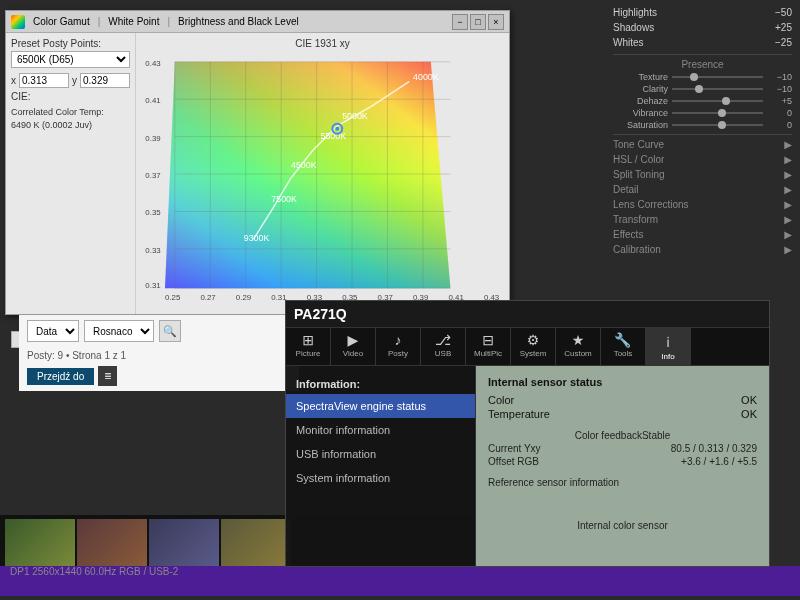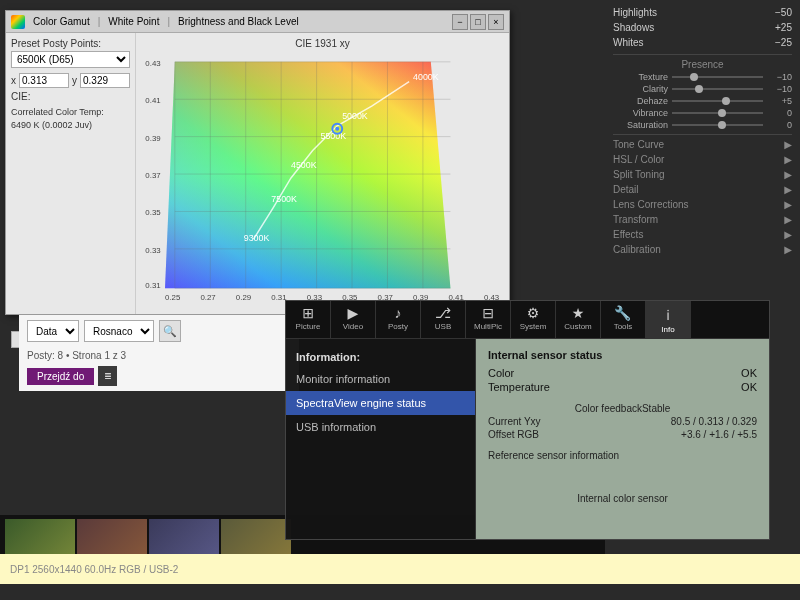--- a/index.html
+++ b/index.html
@@ -215,27 +215,26 @@
     .lr-slider-val {
       font-size: 9px;
       color: #aaa;
       width: 25px;
       text-align: right;
     }
 
     
     .bottom-toolbar {
       position: absolute;
-      bottom: 16px;
+      bottom: 4px;
       left: 0;
       right: 0;
       height: 30px;
-      background: #fef9c3;
-      display: flex;
-      align-items: center;
+      background: #4c1d95;
+      display: flex;
       padding: 0 10px;
       font-size: 10px;
       color: #888;
     }
 
     
     .monitor-osd {
       position: absolute;
       top: 300px;
       left: 285px;
@@ -394,21 +393,21 @@
       font-size: 11px;
     }
 
     .data-pagination {
       font-size: 10px;
       color: #555;
       margin-bottom: 5px;
     }
 
     .data-nav-btn {
-      background: #701a75;
+      background: #0c4a6e;
       color: white;
       border: none;
       padding: 3px 10px;
       font-size: 10px;
       cursor: pointer;
     }
 
     
     .filmstrip {
       position: absolute;
@@ -645,28 +644,31 @@
 <div class="data-area">
   <div class="data-toolbar">
     <select class="data-select">
       <option>Data</option>
     </select>
     <select class="data-select">
       <option>Rosnaco</option>
     </select>
     <div class="data-search-btn">🔍</div>
   </div>
-  <div class="data-pagination">Posty: 8 • Strona 1 z 3</div>
+  <div class="data-pagination">Posty: 9 • Strona 1 z 1</div>
   <div style="display:flex;gap:4px;align-items:center;">
     <button class="data-nav-btn">Przejdź do</button>
     <button style="background:#3a3a3a;color:white;border:none;padding:3px 6px;font-size:12px;cursor:pointer;">≡</button>
   </div>
 </div>
 
 <div class="monitor-osd">
+  <div class="osd-header">
+    <span class="osd-model">PA271Q</span>
+  </div>
   <div class="osd-tabs">
     <div class="osd-tab">
       <span class="osd-tab-icon">⊞</span>
       <span class="osd-tab-label">Picture</span>
     </div>
     <div class="osd-tab">
       <span class="osd-tab-icon">▶</span>
       <span class="osd-tab-label">Video</span>
     </div>
     <div class="osd-tab">
@@ -694,23 +696,24 @@
       <span class="osd-tab-label">Tools</span>
     </div>
     <div class="osd-tab active">
       <span class="osd-tab-icon">ℹ</span>
       <span class="osd-tab-label">Info</span>
     </div>
   </div>
   <div class="osd-body">
     <div class="osd-menu">
       <div class="osd-section-title">Information:</div>
+      <div class="osd-menu-item active">SpectraView engine status</div>
       <div class="osd-menu-item">Monitor information</div>
-      <div class="osd-menu-item active">SpectraView engine status</div>
       <div class="osd-menu-item">USB information</div>
+      <div class="osd-menu-item">System information</div>
     </div>
     <div class="osd-content">
       <div class="osd-content-section">
         <div class="osd-content-title">Internal sensor status</div>
         <div class="osd-status-row">
           <span>Color</span>
           <span>OK</span>
         </div>
         <div class="osd-status-row">
           <span>Temperature</span>

